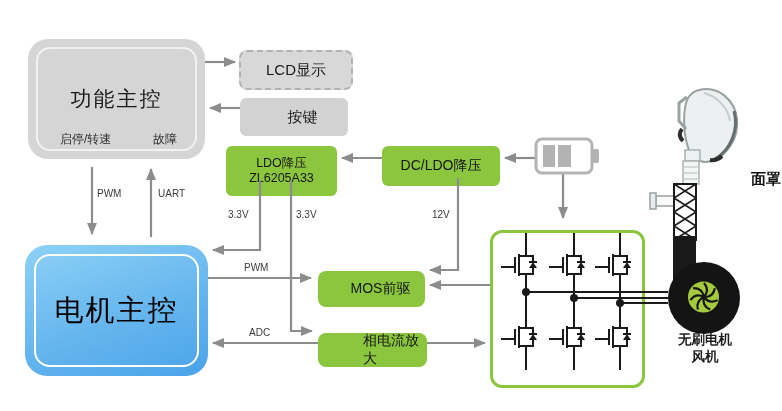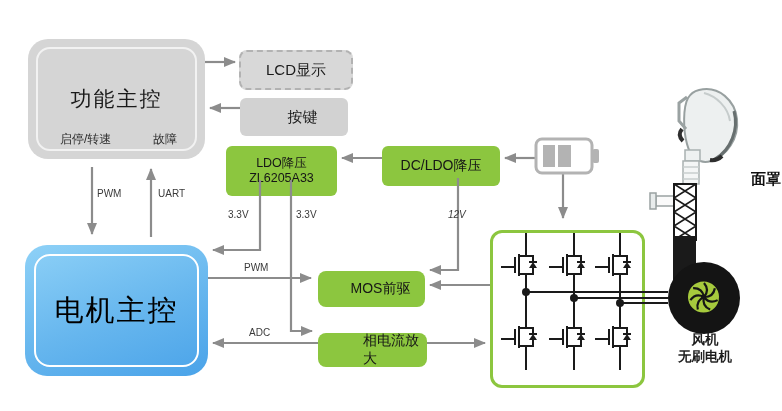--- a/index.html
+++ b/index.html
@@ -87,28 +87,28 @@
   <div class="box green phamp">
     <span>相电流放大</span>
   </div>
 
   <div class="box bridge"></div>
 
   <span class="sig" style="left:97px;top:188px;">PWM</span>
   <span class="sig" style="left:158px;top:188px;">UART</span>
   <span class="sig" style="left:228px;top:209px;">3.3V</span>
   <span class="sig" style="left:296px;top:209px;">3.3V</span>
-  <span class="sig" style="left:448px;top:209px;font-style:italic;">12V</span>
+  <span class="sig" style="left:432px;top:209px;">12V</span>
   <span class="sig" style="left:244px;top:262px;">PWM</span>
   <span class="sig" style="left:249px;top:327px;">ADC</span>
 
   <span class="mask-label">面罩</span>
   <div class="blower-label">
+    <div>无刷电机</div>
     <div>风机</div>
-    <div>无刷电机</div>
   </div>
 
   <svg id="wires" width="782" height="411" viewBox="0 0 782 411">
     <defs>
       <marker id="ah" markerUnits="userSpaceOnUse" markerWidth="14" markerHeight="12" refX="11" refY="5" orient="auto">
         <path d="M0,0 L12,5 L0,10 Z" class="ah"></path>
       </marker>
       <g id="fet">
         <path class="kl" d="M0,-16 V-9 H-7 M-7,-11 V11 M-11,-8 V8 M-11,2 H-25 M0,16 V9 H-7 M0,-9 H7 V-3 M0,9 H7 V3"></path>
         <path class="kl" d="M3,-3 H11"></path>

